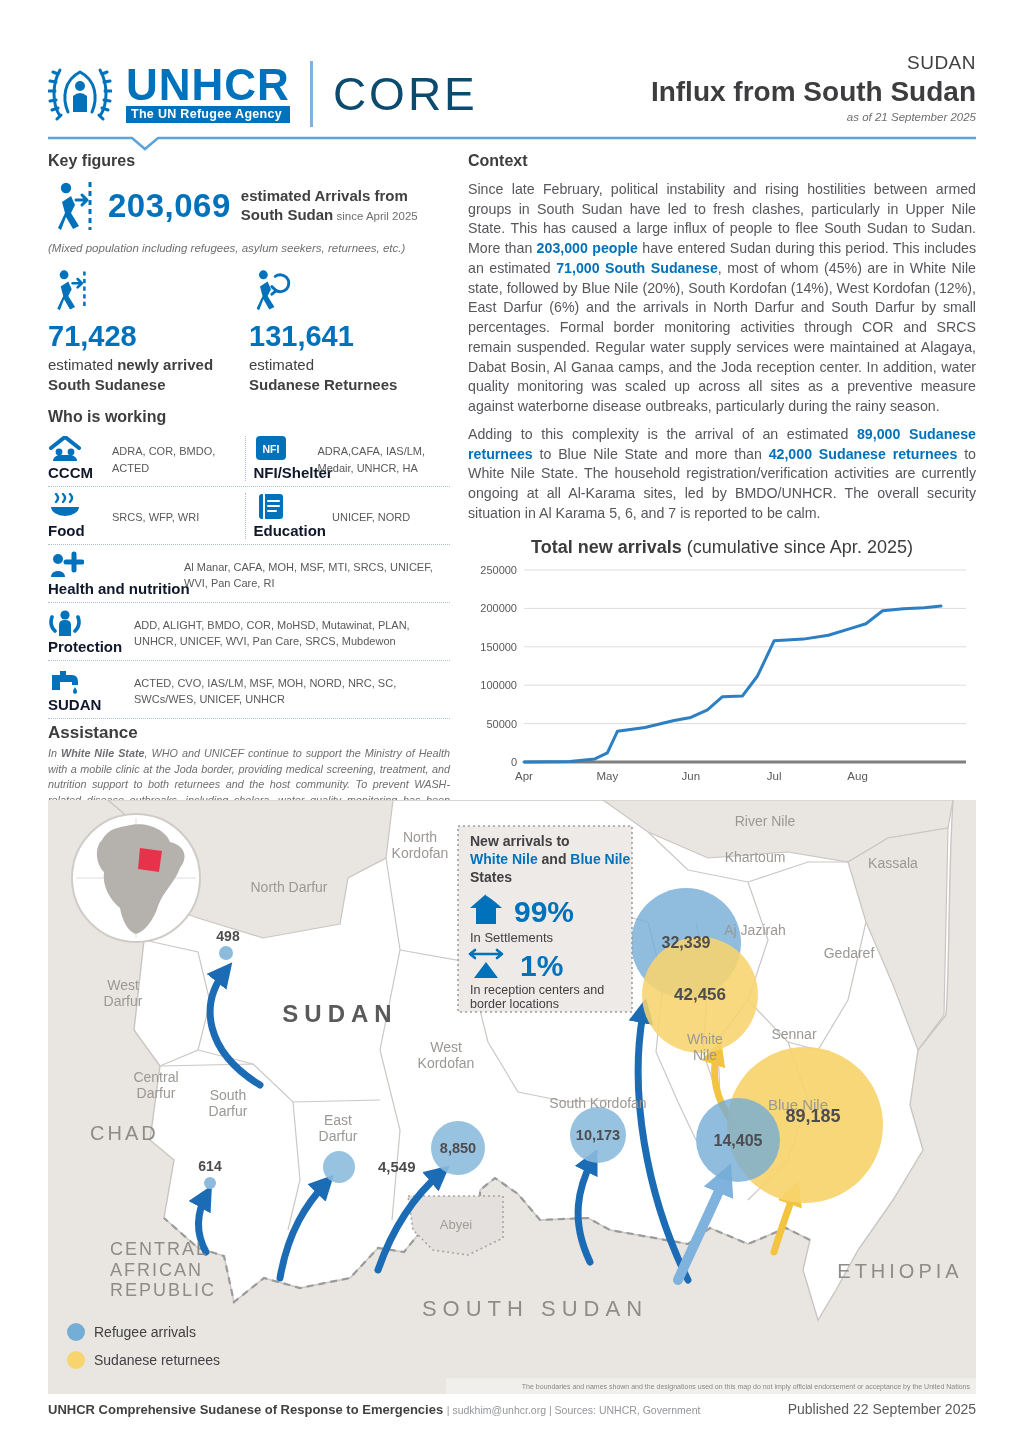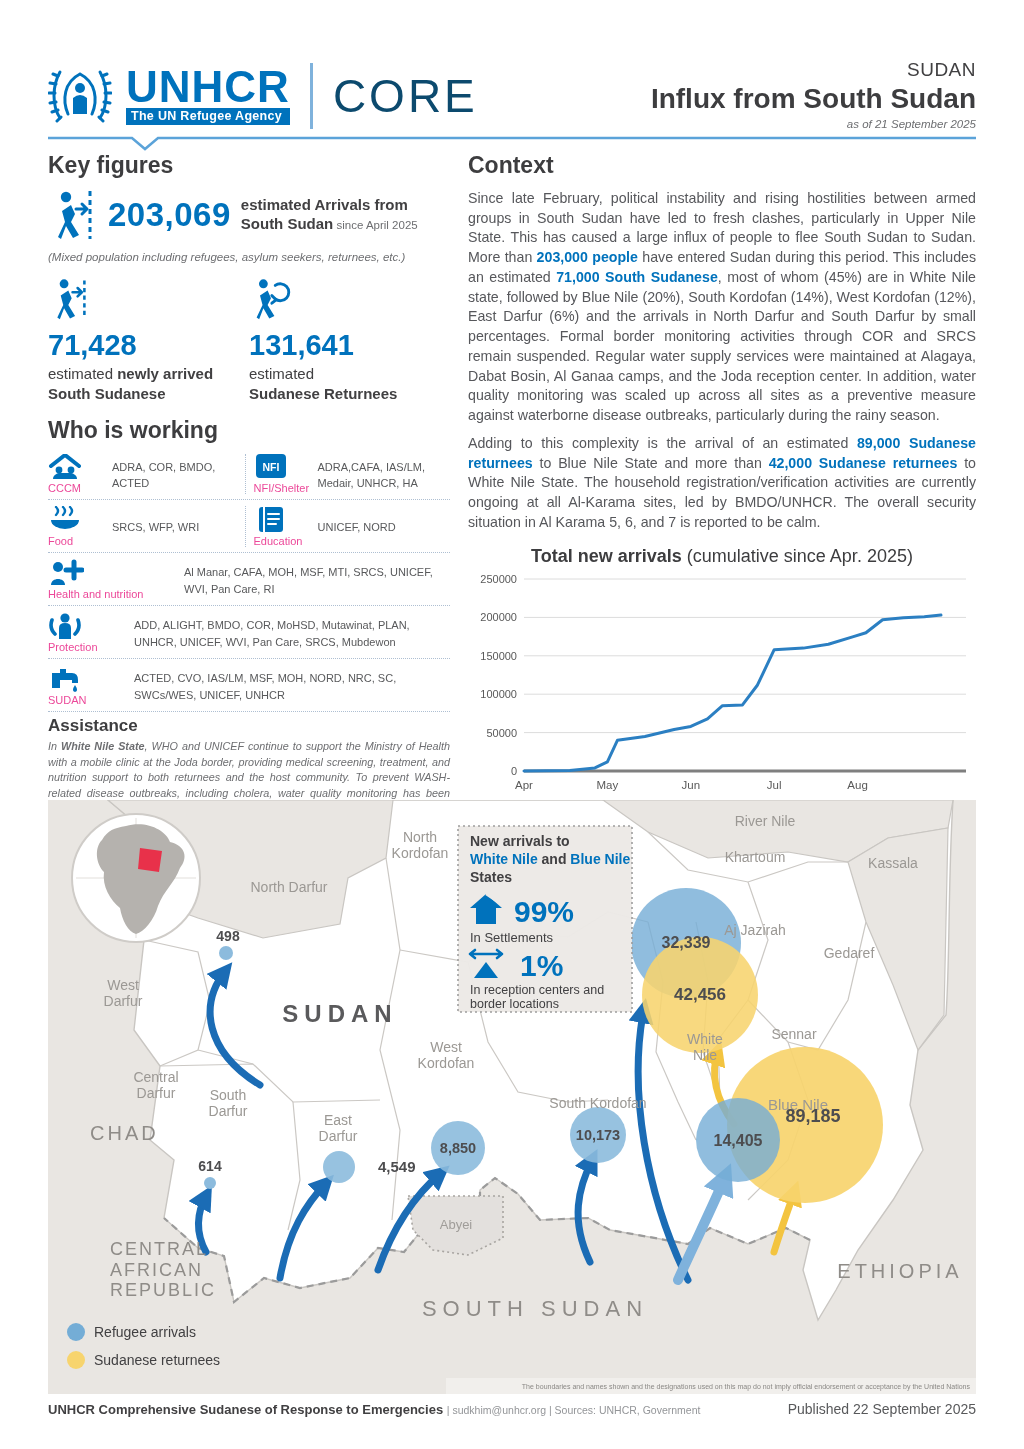--- a/index.html
+++ b/index.html
@@ -1,37 +1,37 @@
 <!DOCTYPE html>
 <html><head>
 <meta charset="utf-8">
 <style>
   * { margin:0; padding:0; box-sizing:border-box; }
   html,body { width:1024px; height:1449px; background:#ffffff; font-family:"Liberation Sans",sans-serif; color:#414042; overflow:hidden; position:relative; }
   .abs { position:absolute; }
 
   
-  #header { top:38px; left:48px; right:48px; height:92px; display:flex; justify-content:space-between;align-items:flex-end; }
+  #header { top:48px; left:48px; right:48px; height:92px; display:flex; justify-content:space-between; }
   .logo-wrap { display:flex; align-items:center; gap:14px; }
   .logo-text { display:flex; flex-direction:column; }
   .logo-unhcr { font-size:44px; font-weight:bold; color:#0072bc; letter-spacing:1px; line-height:0.9; }
   .logo-tag { background:#0072bc; color:#fff; font-size:12.5px; font-weight:bold; padding:1px 5px 2px; margin-top:2px; letter-spacing:.3px; }
   .logo-sep { width:3px; height:66px; background:#7fb2dc; margin:0 6px; }
   .logo-core { font-size:46px; color:#0c4a6e; letter-spacing:3px; font-weight:400; }
   .title-block { text-align:right; padding-top:4px; }
   .t-country { font-size:19px; color:#414042; letter-spacing:.5px; }
   .t-main { font-size:28px; font-weight:bold; color:#3d3d3f; margin-top:2px; }
   .t-asof { font-size:11.5px; font-style:italic; color:#6d6e71; margin-top:3px; }
 
   #divider { top:134px; left:48px; width:928px; height:18px; }
 
   
   #leftcol { top:152px; left:48px; width:402px; }
   #rightcol { top:152px; left:468px; width:508px; }
-  h2.sec { font-size:23px; font-weight:bold; color:#3d3d3f; margin-bottom:10px; }
+  h2.sec { font-size:16px; font-weight:bold; color:#3d3d3f; margin-bottom:10px; }
 
   .bignum-row { display:flex; align-items:center; gap:10px; margin-top:6px; }
   .bignum { font-size:33px; font-weight:bold; color:#0072bc; letter-spacing:.5px; }
   .bignum-label { font-size:15px; font-weight:bold; color:#414042; line-height:1.25; }
   .bignum-label .sm { font-weight:400; font-size:11.5px; color:#6d6e71; }
   .mixed-note { font-size:11.5px; font-style:italic; color:#6d6e71; margin:10px 0 14px; }
 
   .stats2 { display:flex; margin-bottom:14px; }
   .stat { width:50%; }
   .stat .num { font-size:29px; font-weight:bold; color:#0072bc; margin-top:4px; }
@@ -39,21 +39,21 @@
   .b { font-weight:bold; }
   .bi { font-weight:bold; }
   .hl { color:#0072bc; font-weight:bold; }
 
   
   .sector-grid { width:100%; }
   .srow { display:flex; border-bottom:1.5px dotted #aebfd2; padding:6px 0 5px; }
   .scell { display:flex; flex:1; gap:6px; }
   .scell + .scell { border-left:1.5px dotted #aebfd2; padding-left:8px; }
   .sicon-wrap { display:flex; flex-direction:column; min-width:58px; }
-  .sname { font-size:11px; font-weight:normal; color:#ec4899; margin-top:2px; white-space:nowrap; }
+  .sname { font-size:15px; font-weight:bold; color:#0f172a; margin-top:2px; white-space:nowrap; }
   .spartners { font-size:11px; color:#58595b; line-height:1.5; align-self:center; padding-top:2px; }
 
   .assist-head { font-size:17px; font-weight:bold; color:#3d3d3f; margin-top:4px; }
   .assist-text { font-size:10.8px; font-style:italic; color:#6d6e71; line-height:1.45; text-align:justify; margin-top:3px; }
 
   
   .ctx p { font-size:14.2px; color:#56575b; line-height:1.39; text-align:justify; margin-bottom:8px; }
   .chart-title { text-align:center; font-size:18px; color:#3d3d3f; margin:14px 0 4px; }
   .chart-title .b { font-weight:bold; }
 

